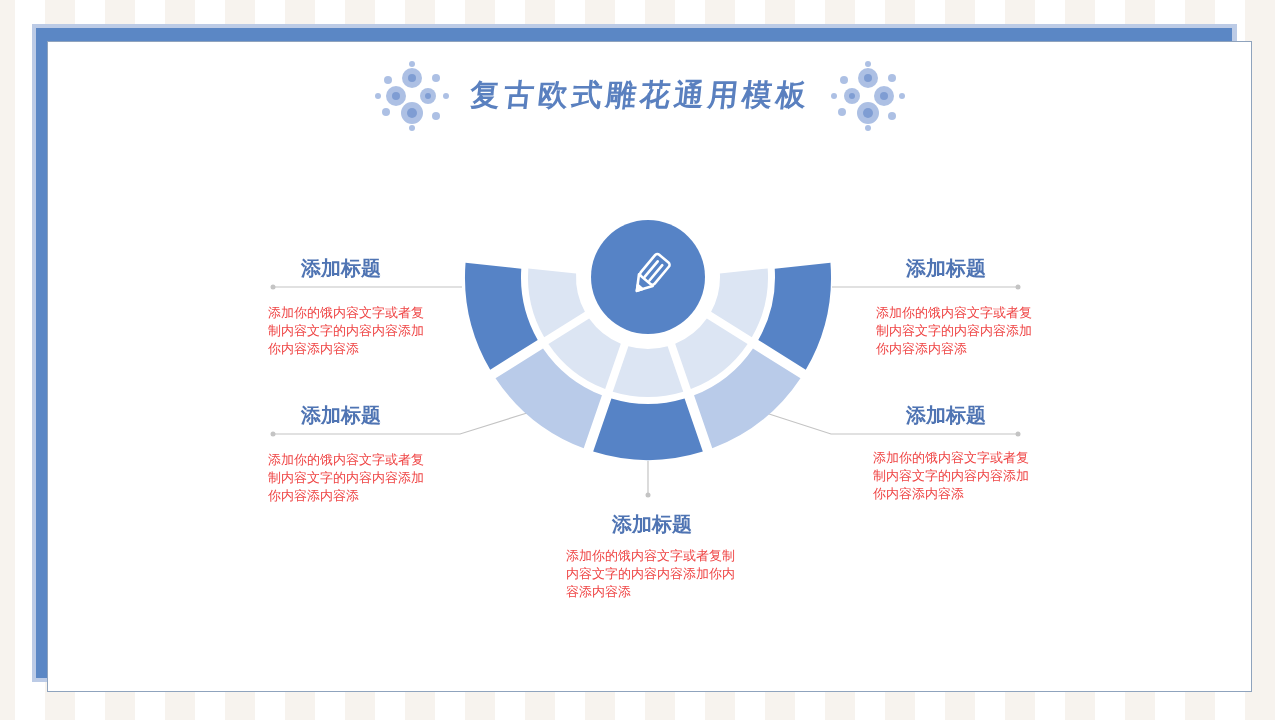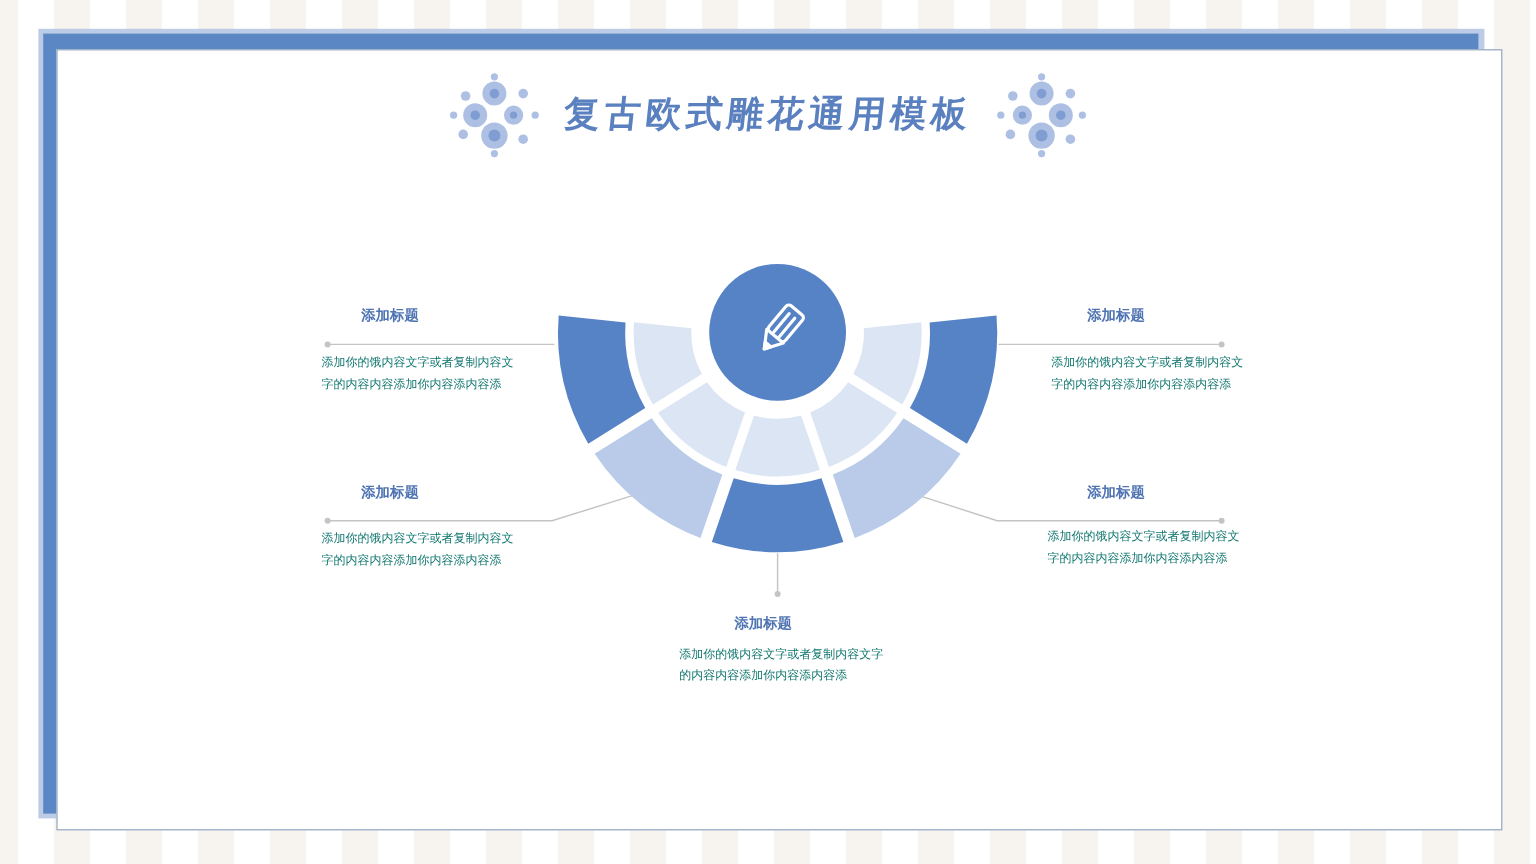--- a/index.html
+++ b/index.html
@@ -26,24 +26,24 @@
     }
     .title {
       font-family: "DejaVu Serif", serif; font-weight: bold;
       font-size: 30px; color: #5a80bf; letter-spacing: 4px;
       transform: skewX(-6deg);
     }
     .ornament { width: 76px; height: 74px; }
     #graphic { position: absolute; left: 0; top: 0; width: 1280px; height: 720px; }
     .block { position: absolute; }
     .block .heading {
-      font-size: 12px; font-weight: bold; color: #4f74b3; white-space: nowrap;
+      font-size: 20px; font-weight: bold; color: #4f74b3; white-space: nowrap;
     }
     .block .body {
-      font-size: 10px; line-height: 18px; color: #0f766e;
+      font-size: 13px; line-height: 18px; color: #ef4444;
     }
   </style>
 </head>
 <body>
 
 <div class="frame-back"></div>
 <div class="frame-back-inner"></div>
 <div class="card"></div>
 
 <div class="title-wrap">

